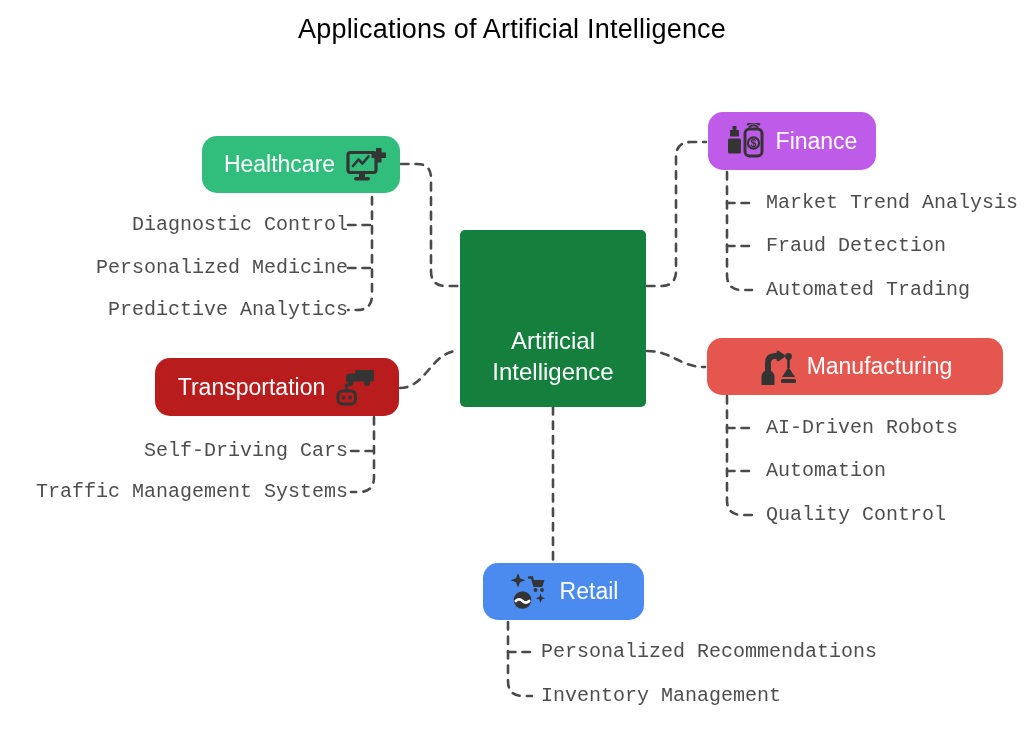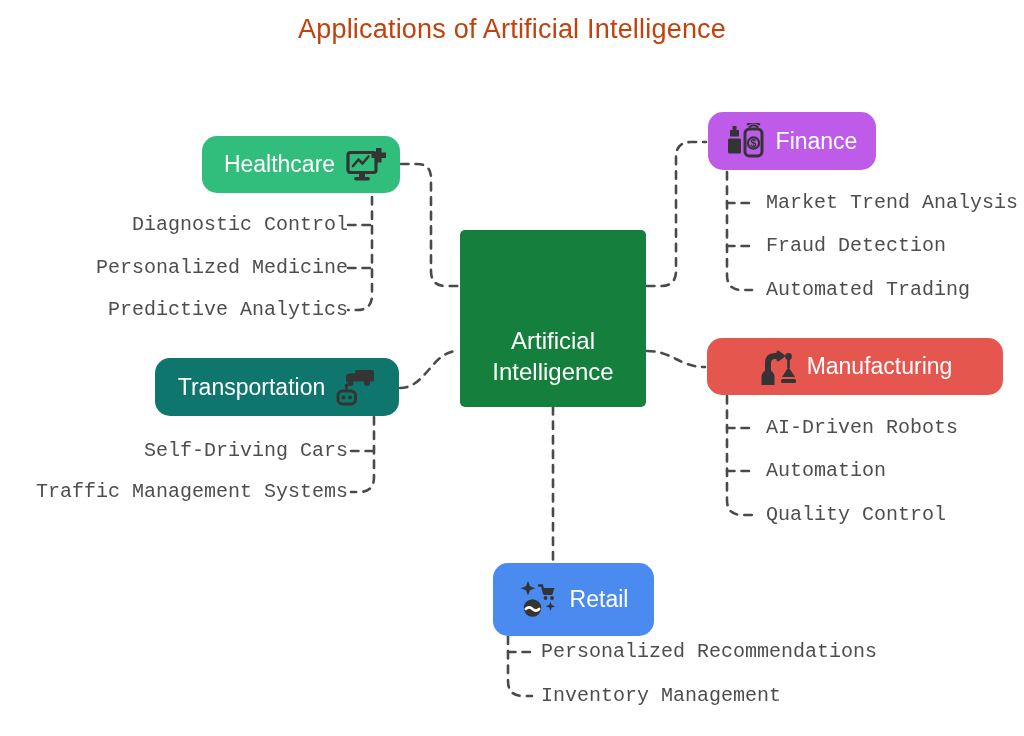--- a/index.html
+++ b/index.html
@@ -2,32 +2,32 @@
 <html><head>
 <meta charset="utf-8">
 <style>
   html,body{margin:0;padding:0;background:#fff;}
   .canvas{
     position:relative;width:1024px;height:736px;background:#ffffff;overflow:hidden;
     font-family:"Liberation Sans",sans-serif;
   }
   .title{
     position:absolute;top:14px;left:0;width:100%;text-align:center;margin:0;
-    font-size:27px;font-weight:400;color:#c2410c;letter-spacing:.2px;
+    font-size:27px;font-weight:400;color:#000000;letter-spacing:.2px;
   }
   .node{
     position:absolute;display:flex;align-items:center;justify-content:center;gap:11px;
     border-radius:15px;color:#fff;font-size:23px;white-space:nowrap;box-sizing:border-box;
   }
   .node svg{flex:0 0 auto;display:block;}
   .node-healthcare{left:202px;top:136px;width:198px;height:57px;background:#31BE7C;padding-left:8px;}
   .node-finance{left:708px;top:112px;width:168px;height:58px;background:#BF5BE9;}
-  .node-transportation{left:155px;top:358px;width:244px;height:58px;background:#0f766e;}
+  .node-transportation{left:155px;top:358px;width:244px;height:58px;background:#b91c1c;}
   .node-manufacturing{left:707px;top:338px;width:296px;height:57px;background:#E4564E;}
-  .node-retail{left:493px;top:563px;width:161px;height:73px;background:#4B8BF0;}
+  .node-retail{left:483px;top:563px;width:161px;height:57px;background:#4B8BF0;}
   .node-center{
     left:460px;top:230px;width:186px;height:177px;background:#15803d;border-radius:5px;
     display:flex;flex-direction:column;justify-content:flex-end;align-items:center;
     padding:0 18px 20px 18px;font-size:24px;line-height:31px;text-align:center;white-space:normal;
   }
   .item{
     position:absolute;font-size:20px;line-height:26px;color:#4E4E4E;white-space:nowrap;font-family:Liberation Mono, monospace;
   }
   .item.r{text-align:right;}
   .connectors{position:absolute;left:0;top:0;width:1024px;height:736px;}

